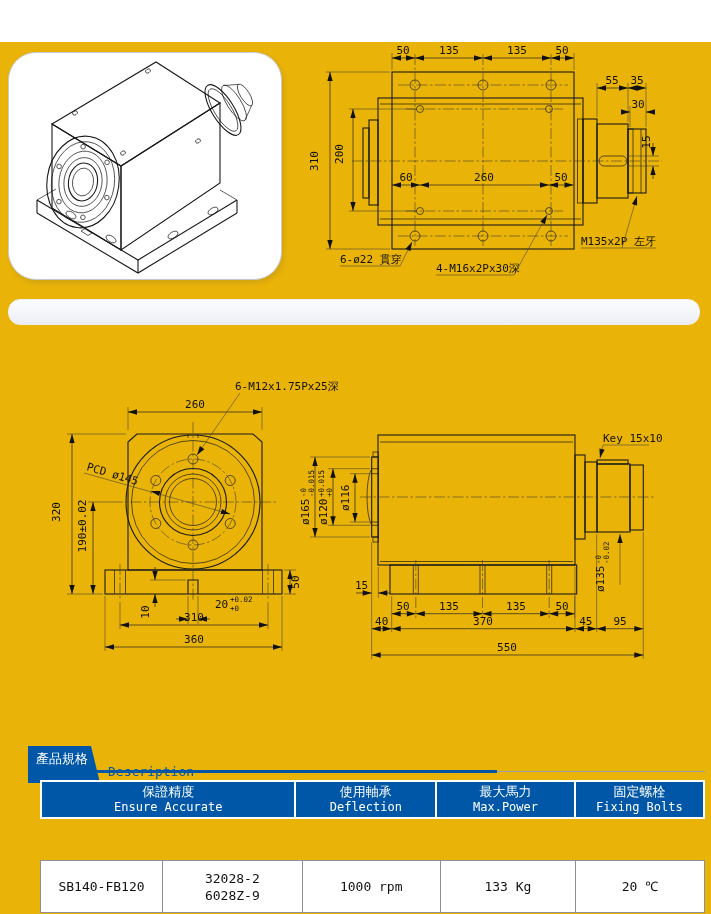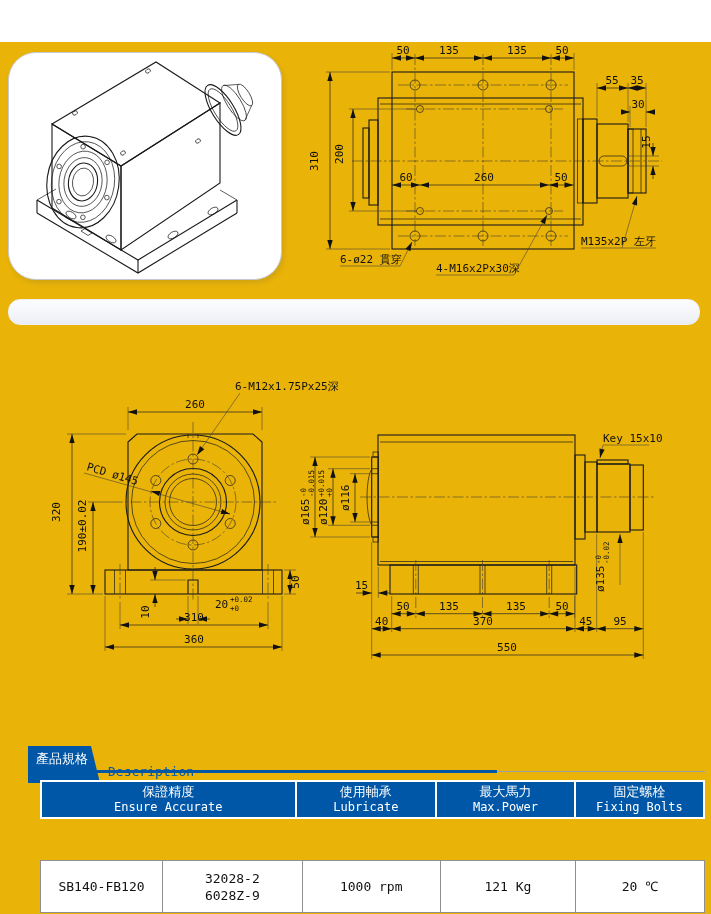--- a/index.html
+++ b/index.html
@@ -416,21 +416,21 @@
           <col style="width:132px">
         </colgroup>
       <tbody>
           <tr class="hd">
         <td>
               <div class="zh">保證精度</div>
               <div class="en">Ensure Accurate</div>
             </td>
         <td>
               <div class="zh">使用軸承</div>
-              <div class="en">Lubricate</div>
+              <div class="en">Deflection</div>
             </td>
         <td>
               <div class="zh">最大馬力</div>
               <div class="en">Max.Power</div>
             </td>
         <td>
               <div class="zh">固定螺栓</div>
               <div class="en">Fixing Bolts</div>
             </td>
       </tr>
@@ -451,21 +451,21 @@
               <div class="zh">SB140-FB120</div>
             </td>
         <td>
               <div class="zh">32028-2</div>
               <div class="zh">6028Z-9</div>
             </td>
         <td>
               <div class="zh">1000 rpm</div>
             </td>
         <td>
-              <div class="zh">121 Kg</div>
+              <div class="zh">133 Kg</div>
             </td>
         <td>
               <div class="zh">20 ℃</div>
             </td>
       </tr>
     </tbody>
       </table>
   </div>
 
 </div>

